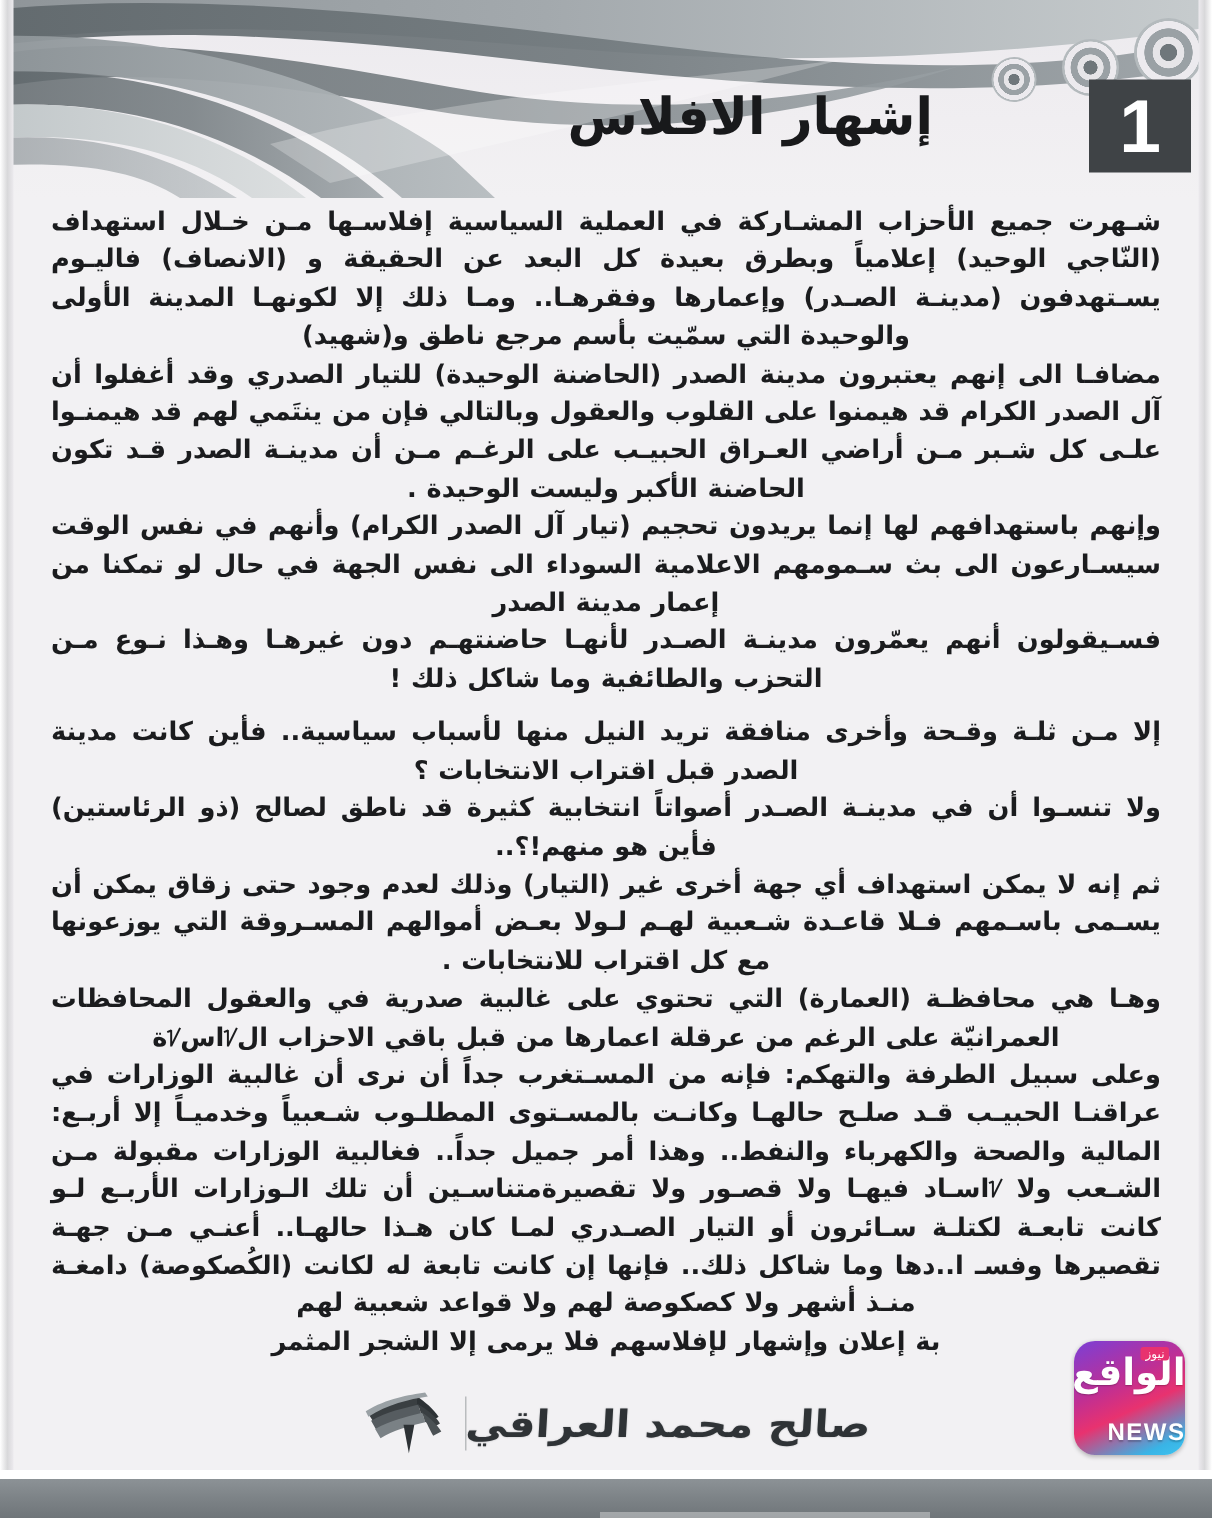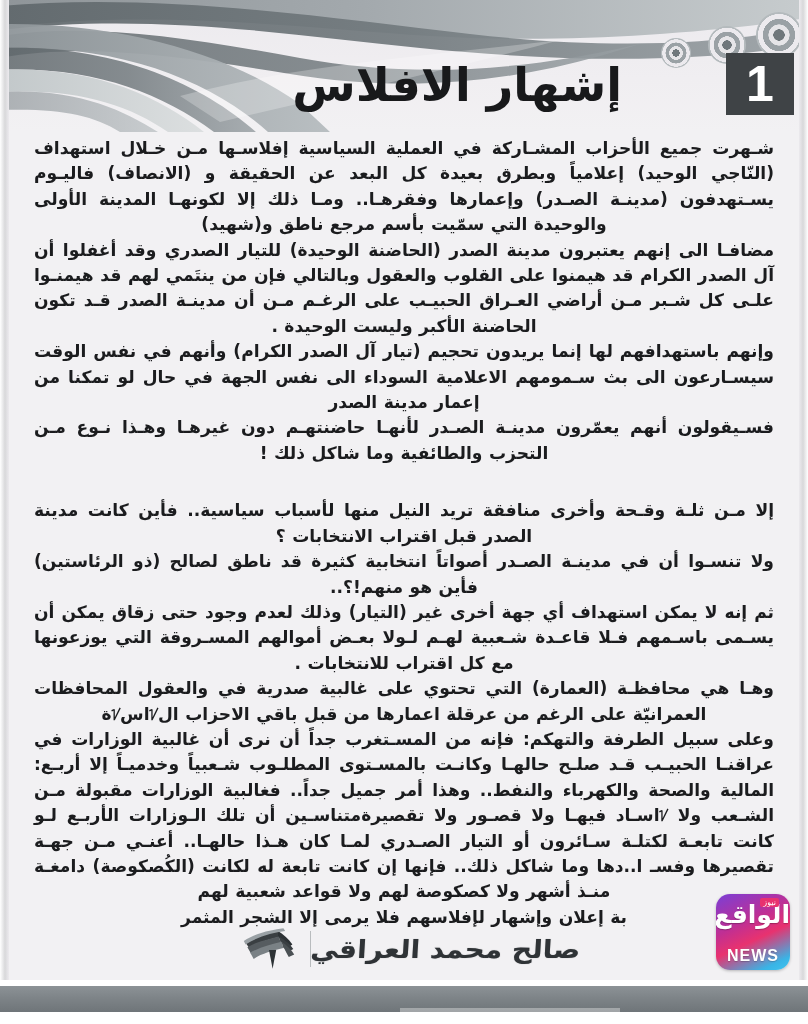--- a/index.html
+++ b/index.html
@@ -71,21 +71,21 @@
     left: 0; top: 0;
     width: 808px; height: 132px;
     display: block;
   }
 
   .page-title {
     position: absolute;
     z-index: 20;
     right: 186px;
     top: 58px;
-    font-size: 46px;
+    font-size: 34px;
     font-weight: bold;
     color: #18191b;
     letter-spacing: 0px;
     white-space: nowrap;
     direction: rtl;
   }
 
   
   .dots {
     position: absolute;
@@ -143,21 +143,21 @@
   .para {
     font-size: 17.1px;
     line-height: 25.4px;
     margin: 0 0 0px 0;
     text-align: justify;
     text-align-last: center;
     font-weight: 600;
     letter-spacing: -0.15px;
     word-spacing: 0.5px;
   }
-  .para.gap-before { margin-top: 32px; }
+  .para.gap-before { margin-top: 10px; }
 
   
   .signature {
     position: absolute;
     z-index: 30;
     left: 0;
     bottom: 48px;
     width: 808px;
     height: 54px;
     display: flex;
@@ -218,21 +218,21 @@
     color: #ffffff;
     font-size: 8px;
     font-weight: normal;
     padding: 0px 3px;
     border-radius: 2px;
     direction: rtl;
   }
   .news-logo .en {
     position: absolute;
     bottom: 5px; left: 0; right: 0;
-    text-align: center;
+    text-align: right;
     color: #ffffff;
     font-size: 16px;
     font-weight: bold;
     font-family: "Liberation Sans", sans-serif;
     letter-spacing: 1px;
     text-shadow: 0 1px 1px rgba(0,0,0,0.2);
   }
 </style>
 </head>
 <body>

